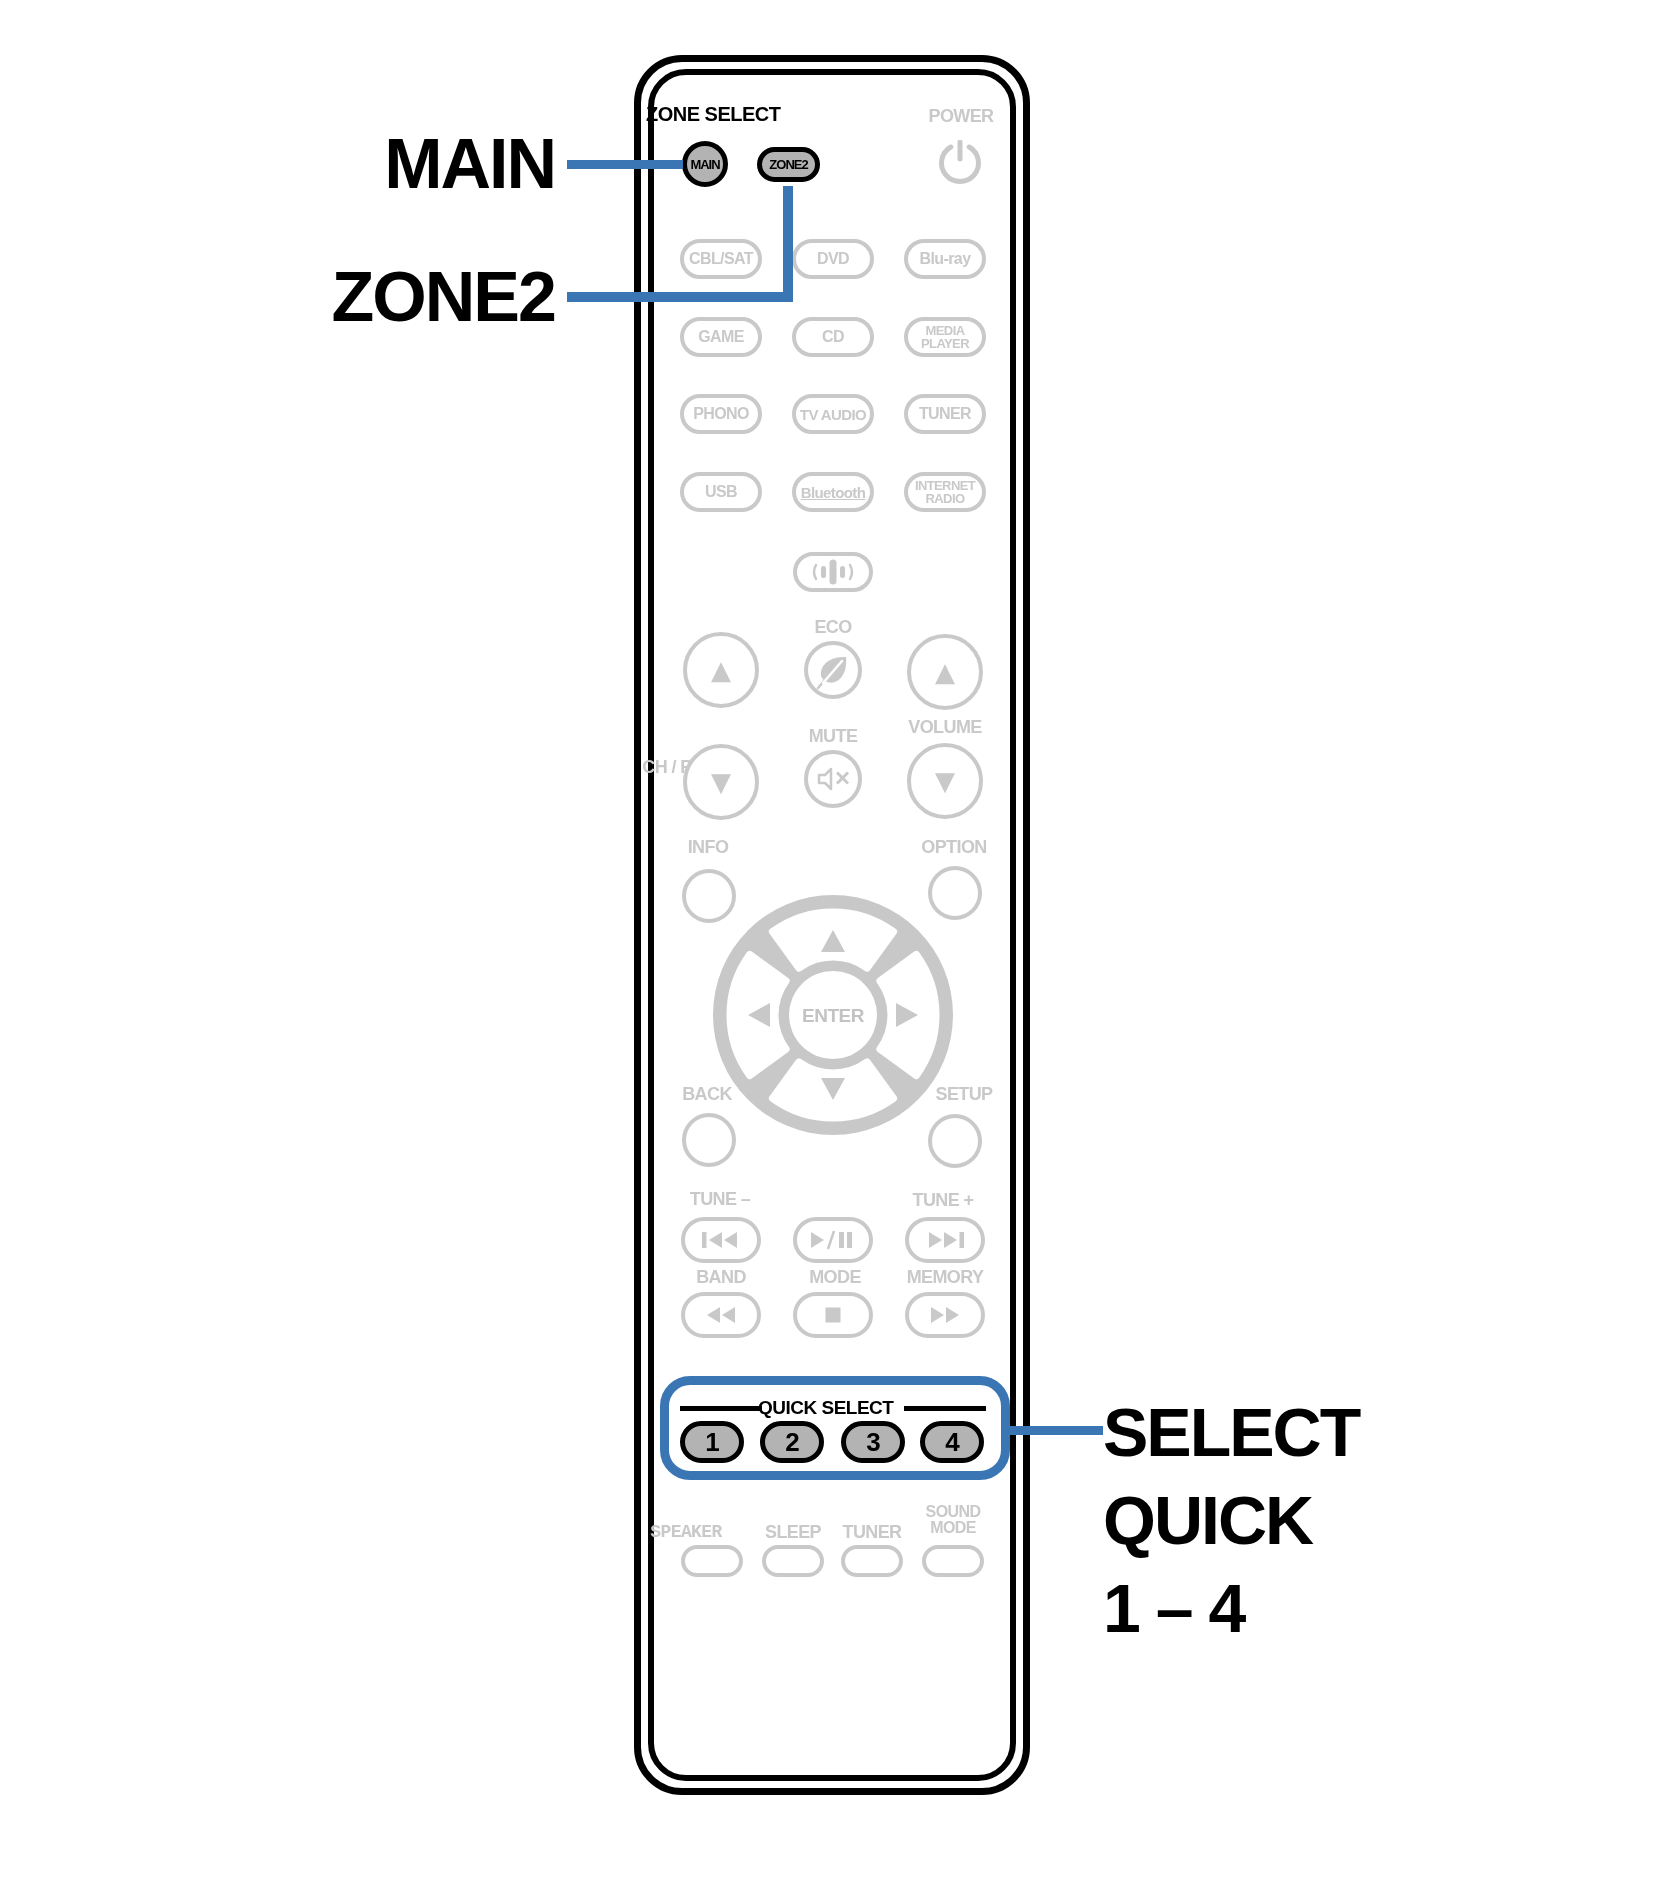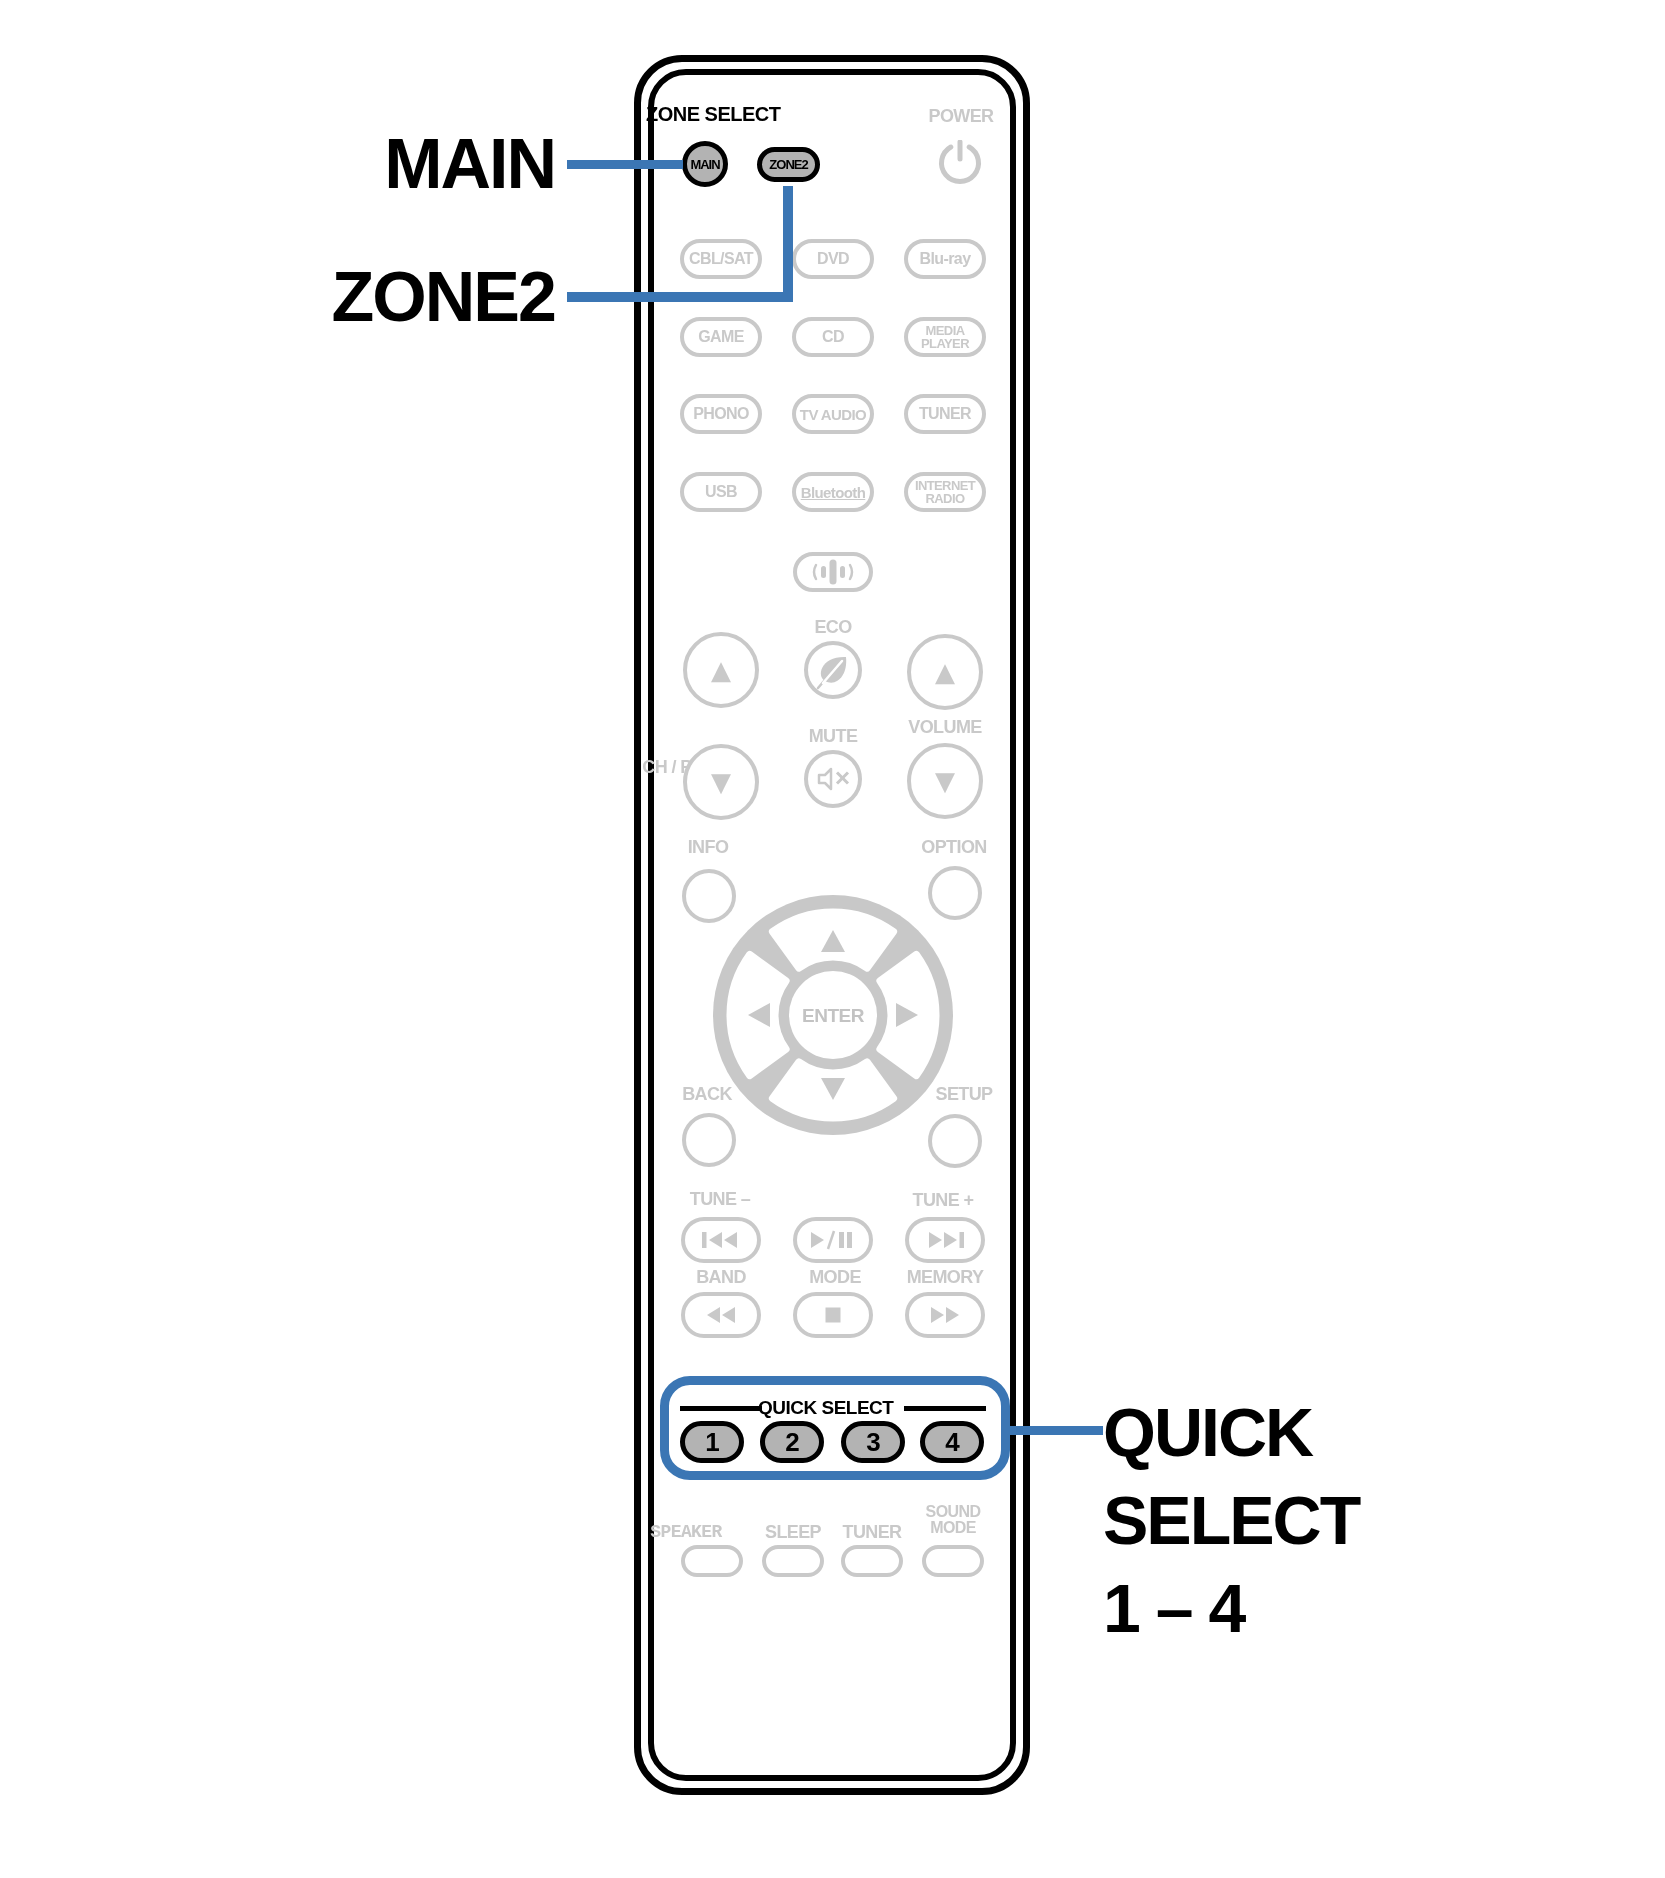--- a/index.html
+++ b/index.html
@@ -212,18 +212,18 @@
   <div class="pill" style="left:922px;top:1545px;width:62px;height:32px;"></div>
 
   <div class="blue" style="left:567px;top:160px;width:116px;height:9px;"></div>
   <div class="blue" style="left:783px;top:186px;width:10px;height:116px;"></div>
   <div class="blue" style="left:567px;top:292px;width:226px;height:10px;"></div>
   <div class="blue" style="left:1008px;top:1426px;width:95px;height:9px;"></div>
 
   <div class="callout" style="left:330px;top:124px;width:225px;text-align:right;">MAIN</div>
   <div class="callout" style="left:330px;top:257px;width:225px;text-align:right;">ZONE2</div>
   <div class="callout" style="left:1103px;top:1388px;line-height:88px;font-size:68px;">
+    <div>SELECT</div>
     <div>QUICK</div>
-    <div>SELECT</div>
     <div>1 – 4</div>
   </div>
 
 </div>
 
 </body></html>

